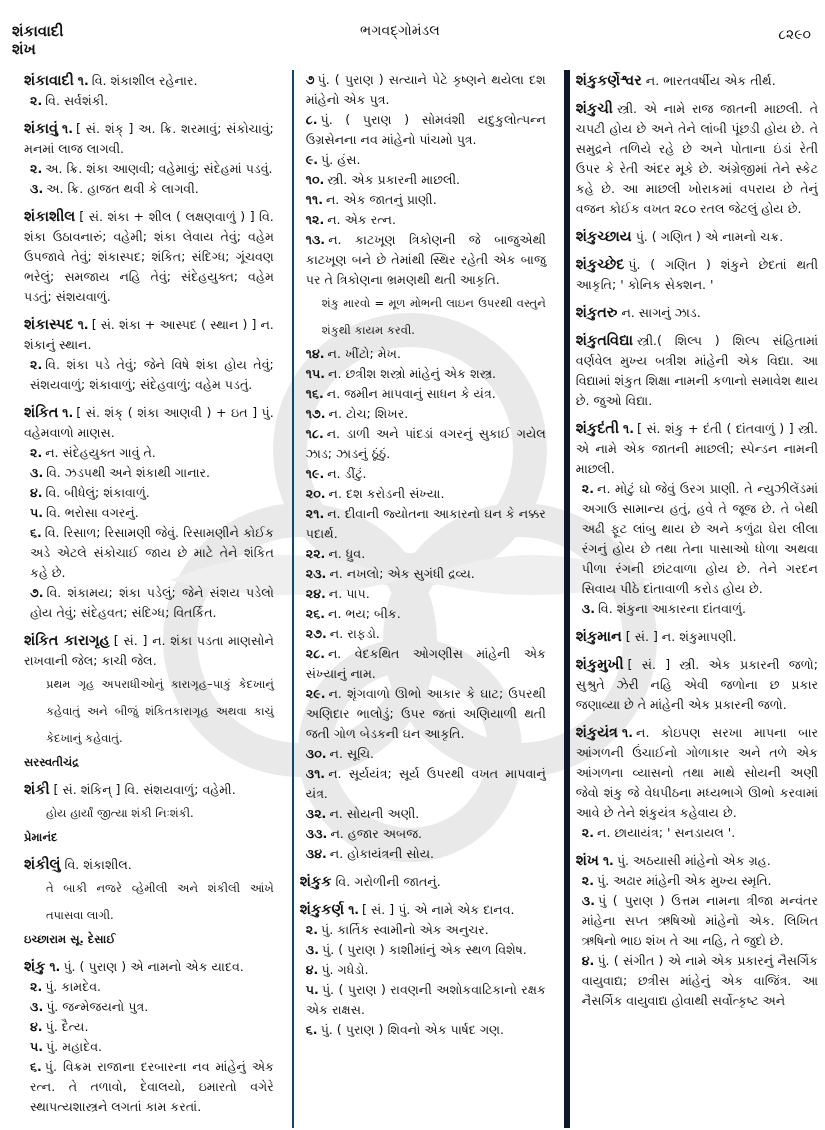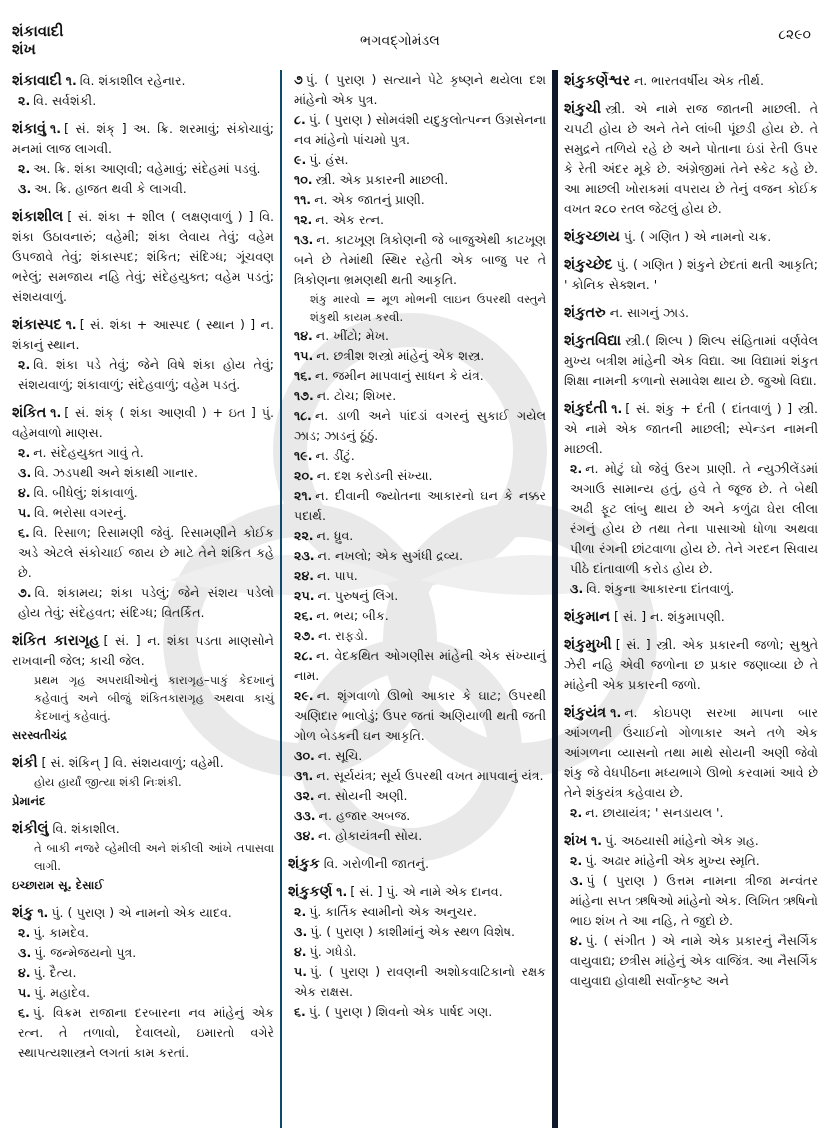--- a/index.html
+++ b/index.html
@@ -37,21 +37,21 @@
       left: 12px;
       top: 0;
       font-weight: bold;
       font-size: 15px;
       line-height: 18px;
     }
     .guide-words div { white-space: nowrap; }
     .running-title {
       position: absolute;
       left: 360px;
-      top: 10px;
+      top: 0;
       font-size: 14px;
     }
     .page-number {
       position: absolute;
       right: 14px;
       top: 4px;
       font-size: 14px;
       text-align: center;
     }
     .columns {
@@ -63,34 +63,35 @@
       display: flex;
       z-index: 1;
     }
     .column {
       box-sizing: border-box;
       padding: 0 6px;
       font-size: 12.6px;
       line-height: 20px;
       text-align: justify;
       overflow: hidden;
+      margin-left: 12px;
     }
     .col-1 { width: 270px; padding-left: 2px; }
     .col-2 { width: 272px; border-left: 2px solid #0c4a6e; }
     .col-3 { width: 266px; border-left: 6px solid #0f172a; padding-right: 0; }
     .entry { margin: 0 0 7px 0; }
     .headword { font-weight: bold; font-size: 14.5px; margin-right: 4px; }
     .sense { display: block; padding-left: 6px; text-indent: 0; }
     .sense-first { display: inline; }
     .sense-num { font-weight: bold; margin-right: 3px; }
     .quote {
       display: block;
       font-size: 11.5px;
       padding-left: 22px;
-      line-height: 18px;
+      line-height: 27px;
     }
     .quote-src {
       display: block;
       text-align: left;
       font-size: 11.5px;
       font-weight: bold;
     }
   </style>
 </head>
 <body>
@@ -143,21 +144,20 @@
         <span class="sense"><span class="sense-num">૧૫.</span><span>ન. છત્રીશ શસ્ત્રો માંહેનું એક શસ્ત્ર.</span></span>
         <span class="sense"><span class="sense-num">૧૬.</span><span>ન. જમીન માપવાનું સાધન કે યંત્ર.</span></span>
         <span class="sense"><span class="sense-num">૧૭.</span><span>ન. ટોચ; શિખર.</span></span>
         <span class="sense"><span class="sense-num">૧૮.</span><span>ન. ડાળી અને પાંદડાં વગરનું સુકાઈ ગયેલ ઝાડ; ઝાડનું ઠૂંઠું.</span></span>
         <span class="sense"><span class="sense-num">૧૯.</span><span>ન. ડીંટું.</span></span>
         <span class="sense"><span class="sense-num">૨૦.</span><span>ન. દશ કરોડની સંખ્યા.</span></span>
         <span class="sense"><span class="sense-num">૨૧.</span><span>ન. દીવાની જ્યોતના આકારનો ઘન કે નક્કર પદાર્થ.</span></span>
         <span class="sense"><span class="sense-num">૨૨.</span><span>ન. ધ્રુવ.</span></span>
         <span class="sense"><span class="sense-num">૨૩.</span><span>ન. નખલો; એક સુગંધી દ્રવ્ય.</span></span>
         <span class="sense"><span class="sense-num">૨૪.</span><span>ન. પાપ.</span></span>
-        <span class="sense"><span class="sense-num">૨૫.</span><span>ન. પુરુષનું લિંગ.</span></span>
         <span class="sense"><span class="sense-num">૨૬.</span><span>ન. ભય; બીક.</span></span>
         <span class="sense"><span class="sense-num">૨૭.</span><span>ન. રાફડો.</span></span>
         <span class="sense"><span class="sense-num">૨૮.</span><span>ન. વેદકથિત ઓગણીસ માંહેની એક સંખ્યાનું નામ.</span></span>
         <span class="sense"><span class="sense-num">૨૯.</span><span>ન. શૃંગવાળો ઊભો આકાર કે ઘાટ; ઉપરથી અણિદાર ભાલોડું; ઉપર જતાં અણિયાળી થતી જતી ગોળ બેડકની ઘન આકૃતિ.</span></span>
         <span class="sense"><span class="sense-num">૩૦.</span><span>ન. સૂચિ.</span></span>
         <span class="sense"><span class="sense-num">૩૧.</span><span>ન. સૂર્યયંત્ર; સૂર્ય ઉપરથી વખત માપવાનું યંત્ર.</span></span>
         <span class="sense"><span class="sense-num">૩૨.</span><span>ન. સોયની અણી.</span></span>
         <span class="sense"><span class="sense-num">૩૩.</span><span>ન. હજાર અબજ.</span></span>
         <span class="sense"><span class="sense-num">૩૪.</span><span>ન. હોકાયંત્રની સોય.</span></span>
       </div>

